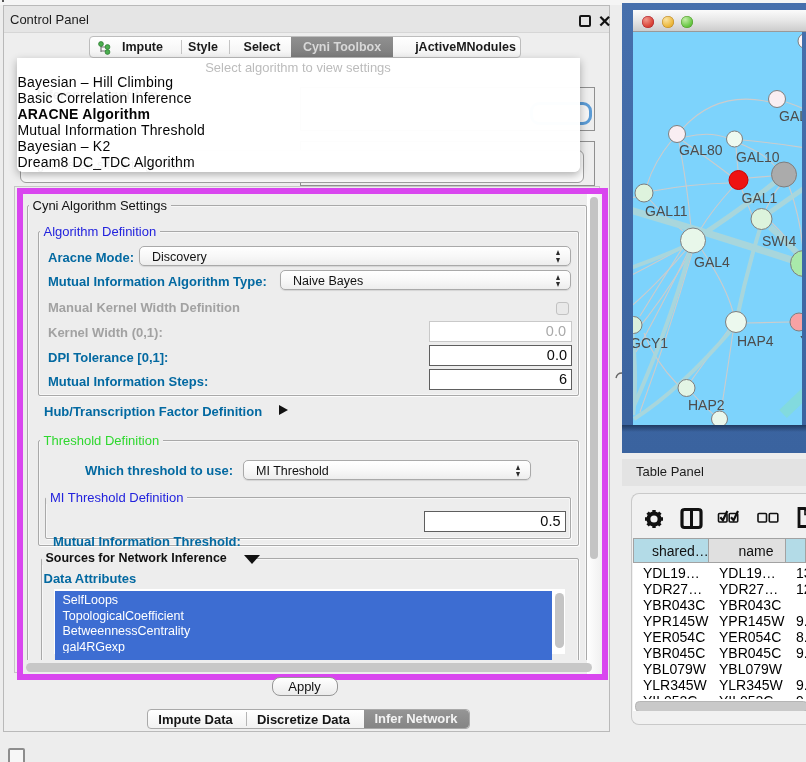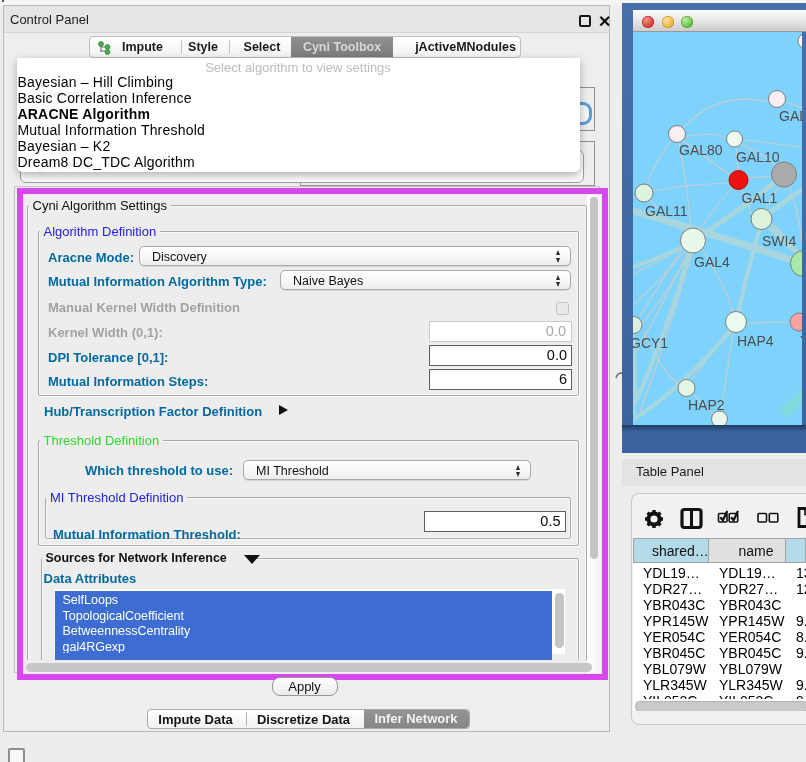--- a/index.html
+++ b/index.html
@@ -131,21 +131,21 @@
     <div class="combo" style="left:220px;top:266px;width:286px;height:18px;">
         <span>MI Threshold</span>
       <div class="spin" style="position:absolute;right:7px;top:0;width:8px;">
           <div class="u"></div>
           <div class="d"></div>
         </div>
     </div>
     <div class="group" style="left:22px;top:302.5px;width:524px;height:40.5px;">
       <span class="gtitle" style="left:0px;color:#2222dd;">MI Threshold Definition</span>
     </div>
-    <div class="lbl" style="left:30px;top:333px;">Mutual Information Threshold:</div>
+    <div class="lbl" style="left:30px;top:340px;">Mutual Information Threshold:</div>
     <div class="fld" style="left:401px;top:317px;width:141.5px;height:21px;border:1.5px solid #5e5e5e;line-height:18px;padding-right:4px;">0.5</div>
 
     <div class="group" style="left:17.5px;top:364px;width:536px;height:300px;">
       <span class="gtitle" style="left:0px;color:#111;font-weight:bold;font-size:12.5px;padding-right:28px;">Sources for Network Inference</span>
     </div>
     <div class="abs" style="left:221px;top:361px;width:0;height:0;border-top:9px solid #111;border-left:8px solid transparent;border-right:8px solid transparent;"></div>
     <div class="lbl" style="left:20.5px;top:376.5px;">Data Attributes</div>
     <div class="abs" style="left:30.5px;top:395px;width:511.5px;height:65px;background:#fff;">
       <div class="litem" style="top:2px;">
           <span>SelfLoops</span>

